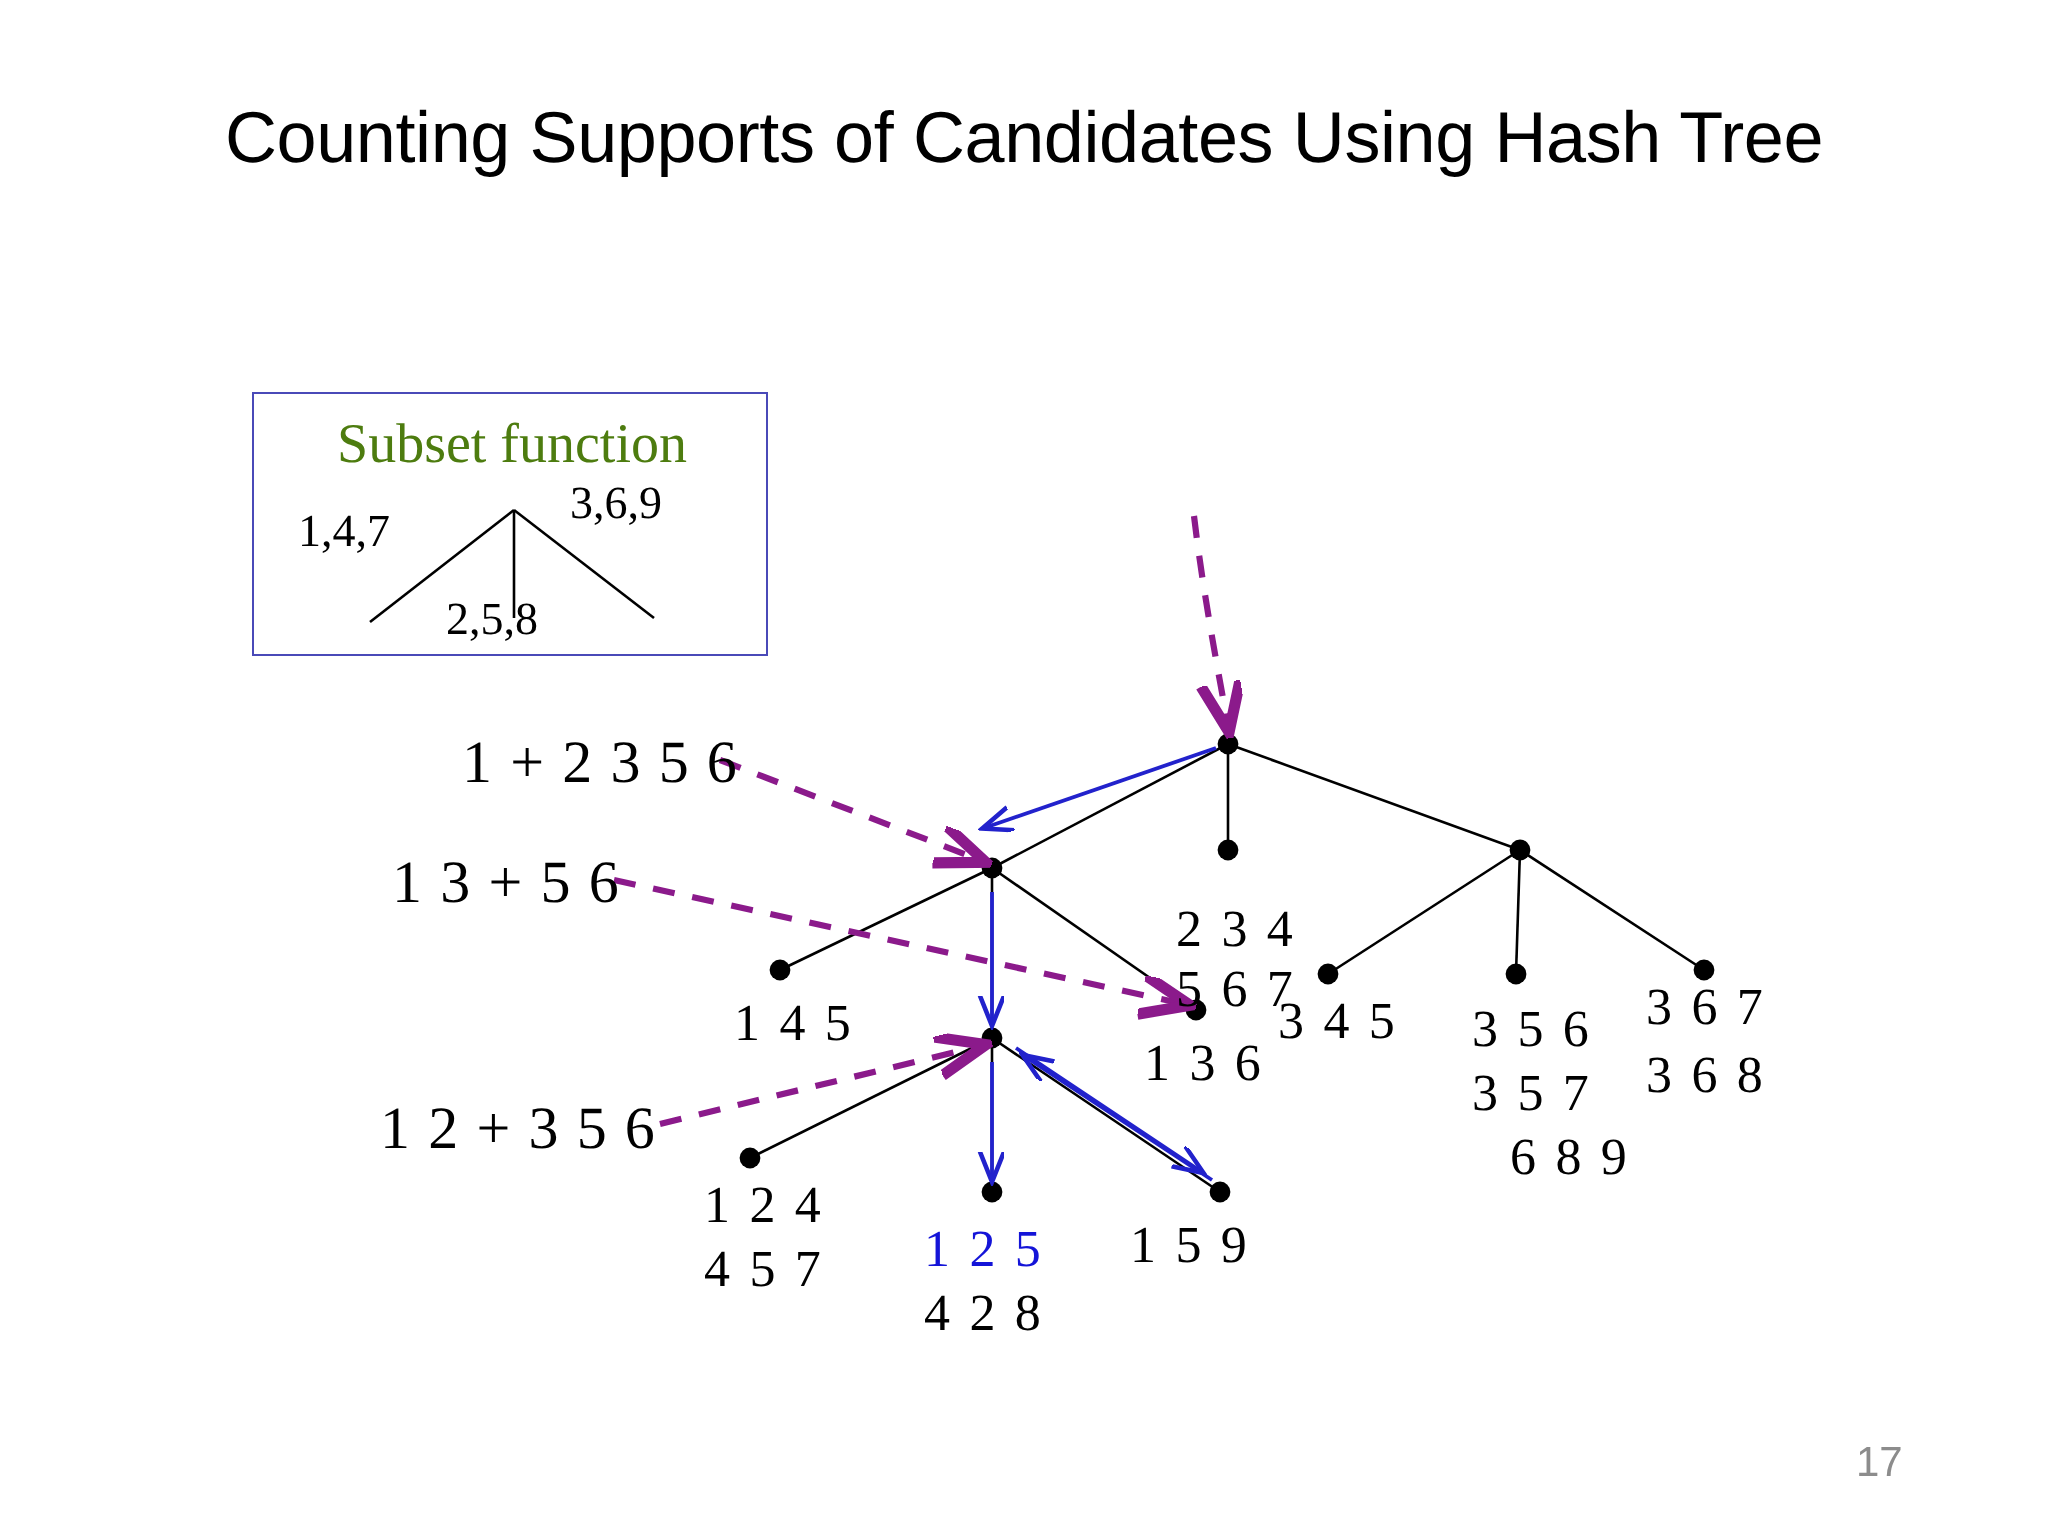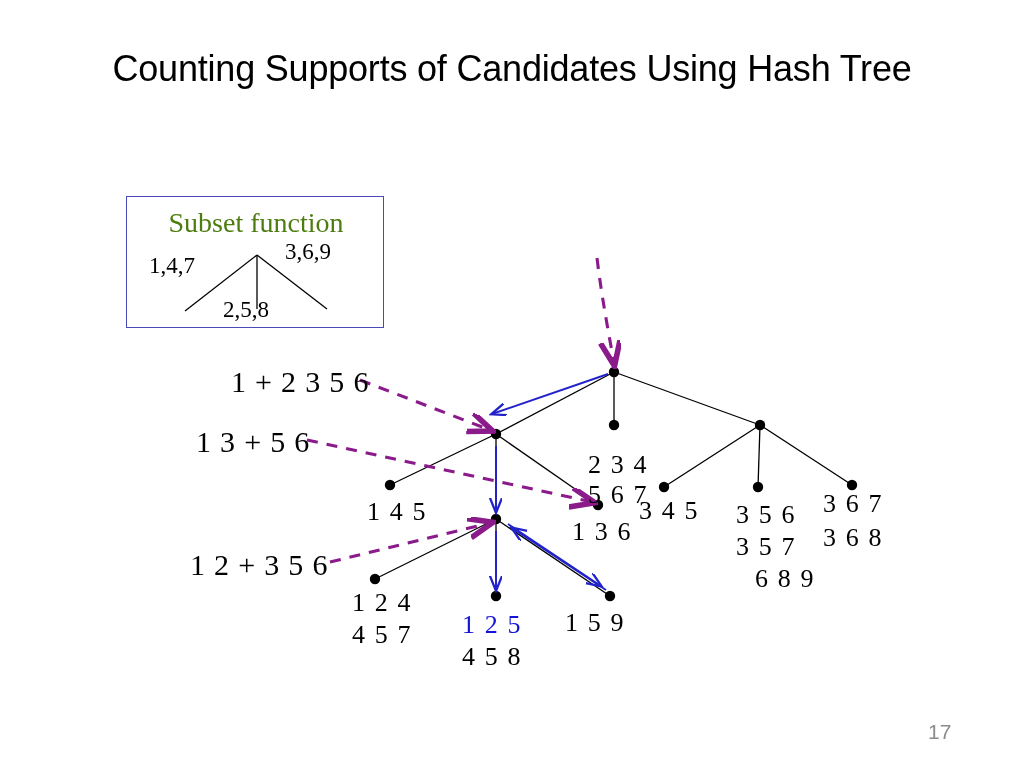--- a/index.html
+++ b/index.html
@@ -197,19 +197,19 @@
   <div class="node-label" style="left:736px; top:530px;">3 5 7</div>
   <div class="node-label" style="left:716px; top:562px;margin-left:39px;">6 8 9</div>
 
   <div class="node-label" style="left:823px; top:487px;">3 6 7</div>
   <div class="node-label" style="left:823px; top:521px;">3 6 8</div>
 
   <div class="node-label" style="left:352px; top:586px;">1 2 4</div>
   <div class="node-label" style="left:352px; top:618px;">4 5 7</div>
 
   <div class="node-label blue" style="left:462px; top:608px;">1 2 5</div>
-  <div class="node-label" style="left:462px; top:640px;">4 5 8</div>
+  <div class="node-label" style="left:462px; top:640px;">4 2 8</div>
 
   <div class="node-label" style="left:565px; top:606px;">1 5 9</div>
 
   <div id="page-number">17</div>
 
 </div>
 
 </body></html>

